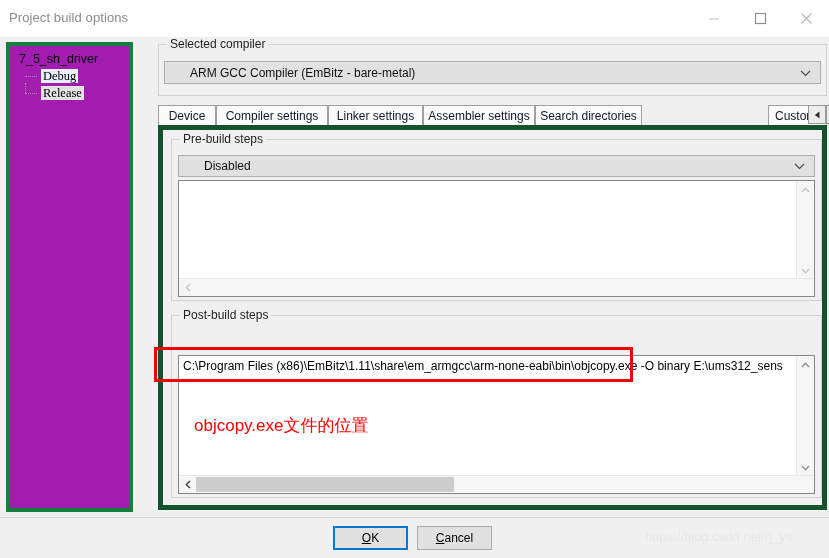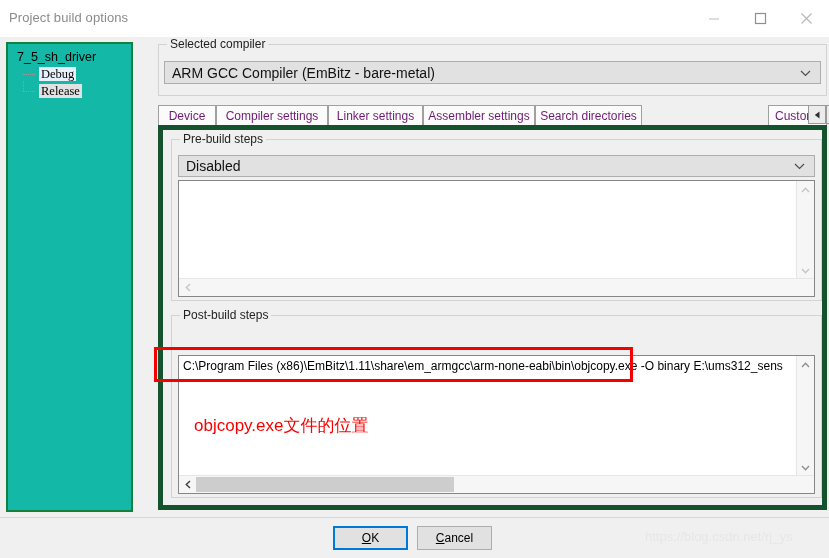--- a/index.html
+++ b/index.html
@@ -19,21 +19,21 @@
               letter-spacing:.1px;white-space:nowrap;}
   .winbtns{position:absolute;right:0;top:0;height:37px;display:flex;}
   .winbtn{width:46px;height:37px;display:flex;align-items:center;justify-content:center;}
   .winbtn svg{display:block;}
 
   
   .client{position:absolute;left:0;top:37px;width:829px;height:521px;background:#f0f0f0;}
 
   
   .treepanel{position:absolute;left:6px;top:5px;width:127px;height:470px;
-             background:#14b8a6;border:2px solid #15803d;box-sizing:border-box;}
+             background:#a21caf;border:4px solid #15803d;box-sizing:border-box;}
   .tree{position:absolute;left:6px;top:5px;right:2px;}
   .tree-root{font-size:12.5px;line-height:17px;white-space:nowrap;padding-left:3px;}
   .tree-child{position:relative;font-size:12.5px;line-height:17px;white-space:nowrap;
               padding-left:25px;}
   .tree-child .dots{position:absolute;left:9px;top:8px;width:12px;border-top:1px dotted #9a9a9a;}
   .tree-child .vline{position:absolute;left:9px;top:-2px;height:10px;border-left:1px dotted #9a9a9a;}
   .tree-child span.lbl{padding:0 2px;font-family:Liberation Serif, serif;}
   .tree-child.sel span.lbl{background:#e2e2e2;}
   .tree-child.hl span.lbl{background:#e8f0fb;}
 
@@ -41,21 +41,21 @@
   .rightpane{position:absolute;left:152px;top:0px;width:683px;height:480px;}
 
   
   .group{position:absolute;border:1px solid #d2d2d2;box-sizing:border-box;}
   .group>.glegend{position:absolute;top:-8px;left:8px;background:#f0f0f0;padding:0 3px;
                   font-size:12px;color:#222;white-space:nowrap;}
 
   
   .combo{position:absolute;box-sizing:border-box;background:#e1e1e1;border:1px solid #adadad;
          display:flex;align-items:center;}
-  .combo .ctext{padding-left:7px;font-size:14px;color:#111;white-space:nowrap;overflow:hidden;}
+  .combo .ctext{padding-left:25px;font-size:12px;color:#111;white-space:nowrap;overflow:hidden;}
   .combo .carrow{position:absolute;right:9px;top:50%;transform:translateY(-50%);}
 
   
   .tabox{position:absolute;box-sizing:border-box;background:#ffffff;border:1px solid #868686;}
   .ta-text{position:absolute;left:4px;top:3px;right:20px;font-size:12px;white-space:nowrap;
            overflow:hidden;color:#000;}
   .vsb{position:absolute;right:0;top:0;width:17px;bottom:17px;background:#f6f6f6;
        border-left:1px solid #e6e6e6;}
   .vsb .arrow{position:absolute;left:0;width:17px;height:17px;display:flex;
               align-items:center;justify-content:center;}
@@ -65,21 +65,21 @@
   .hsb .arrow{position:absolute;top:0;width:17px;height:17px;display:flex;
               align-items:center;justify-content:center;}
   .hsb .lf{left:0;} .hsb .rt{right:0;}
   .hsb .thumb{position:absolute;top:1px;height:15px;background:#cdcdcd;}
   .corner{position:absolute;right:0;bottom:0;width:17px;height:17px;background:#f6f6f6;}
 
   
   .tabstrip{position:absolute;left:6px;top:66px;width:669px;height:22px;}
   .tab{position:absolute;top:2px;height:20px;box-sizing:border-box;
        border:1px solid #a0a0a0;border-bottom:none;background:#fbfbfb;
-       font-size:12px;color:#701a75;display:flex;align-items:center;justify-content:center;
+       font-size:12px;color:#0f172a;display:flex;align-items:center;justify-content:center;
        padding:0 6px;white-space:nowrap;}
   .tab.active{top:0;height:23px;background:#ffffff;border-color:#9a9a9a;z-index:5;
               font-weight:normal;}
   .tabpage{position:absolute;left:6px;top:88px;width:669px;height:385px;
            background:#f0f0f0;border:5px solid #14532d;box-sizing:border-box;}
   .spin{position:absolute;box-sizing:border-box;width:18px;height:19px;background:#ececec;
         border:1px solid #9a9a9a;display:flex;align-items:center;justify-content:center;}
 
   
   .redbox{position:absolute;box-sizing:border-box;border:3px solid #f50000;}

